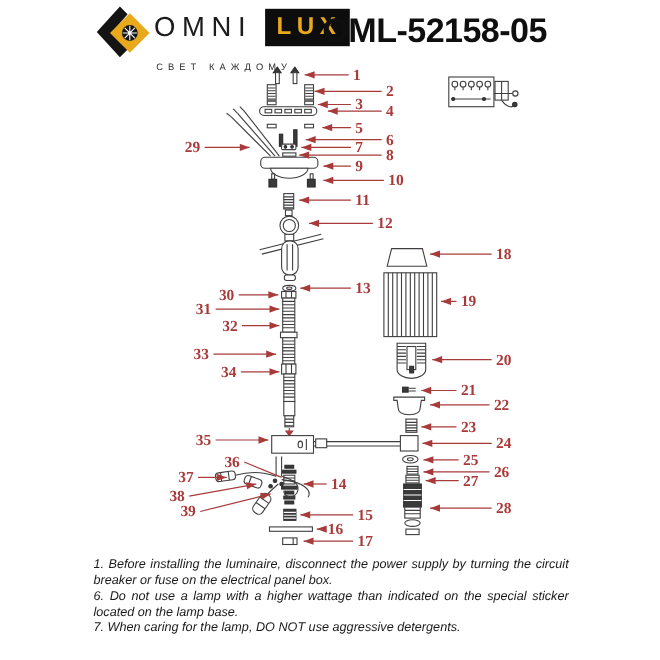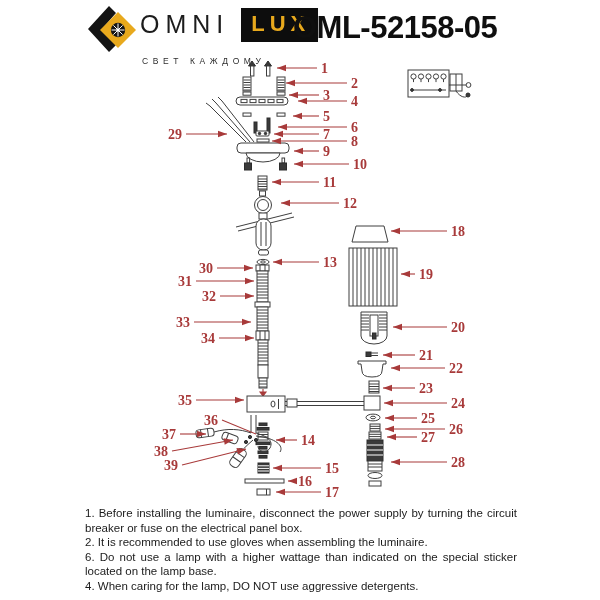--- a/index.html
+++ b/index.html
@@ -19,21 +19,21 @@
                letter-spacing:-0.5px;color:#0f0f0f;white-space:nowrap;}
   
   .diagram{position:absolute;left:0;top:55px;}
   .p{stroke:#3f3f3f;stroke-width:1;fill:none;}
   .pf{stroke:#3f3f3f;stroke-width:1;fill:#ffffff;}
   .pd{stroke:#2c2c2c;stroke-width:1;fill:#3a3a3a;}
   .co-num{font-family:"Liberation Serif",serif;font-weight:700;font-size:14px;}
   
   .instructions{position:absolute;left:85px;top:506px;width:432px;color:#1b1b1b;
                 font-size:11.5px;line-height:14.6px;text-align:justify;}
-  .instructions p{margin:0;}
+  .instructions p{margin:0;font-style:italic;}
 </style>
 </head>
 <body>
 
 <div class="screen">
 
   <div class="logo-wrap">
     <svg class="logo-mark" width="140" height="50" viewBox="0 0 140 50">
       <polygon points="29,2 8,25 29,48 36,41 22,25 36,9" fill="#141414"></polygon>
       <polygon points="38,8 56,26 38,44 20,26" fill="#e8a91d"></polygon>
@@ -483,17 +483,16 @@
         <g>
           <line x1="246" y1="449" x2="182" y2="465" stroke="#a83a3a" stroke-width="1.1"></line>
           <polygon points="0,0 9,-3.3 9,3.3" transform="translate(246 449) rotate(165.96375653207352)" fill="#a83a3a"></polygon>
           <text class="co-num" fill="#a83a3a" x="178" y="469.5" text-anchor="end">39</text>
         </g>
       </g>
   </svg>
 
   <div class="instructions">
     <p>1. Before installing the luminaire, disconnect the power supply by turning the circuit breaker or fuse on the electrical panel box.</p>
-    <p>2. It is recommended to use gloves when assembling the luminaire.</p>
     <p>6. Do not use a lamp with a higher wattage than indicated on the special sticker located on the lamp base.</p>
-    <p>4. When caring for the lamp, DO NOT use aggressive detergents.</p>
+    <p>7. When caring for the lamp, DO NOT use aggressive detergents.</p>
   </div>
 </div>
 
 </body></html>

